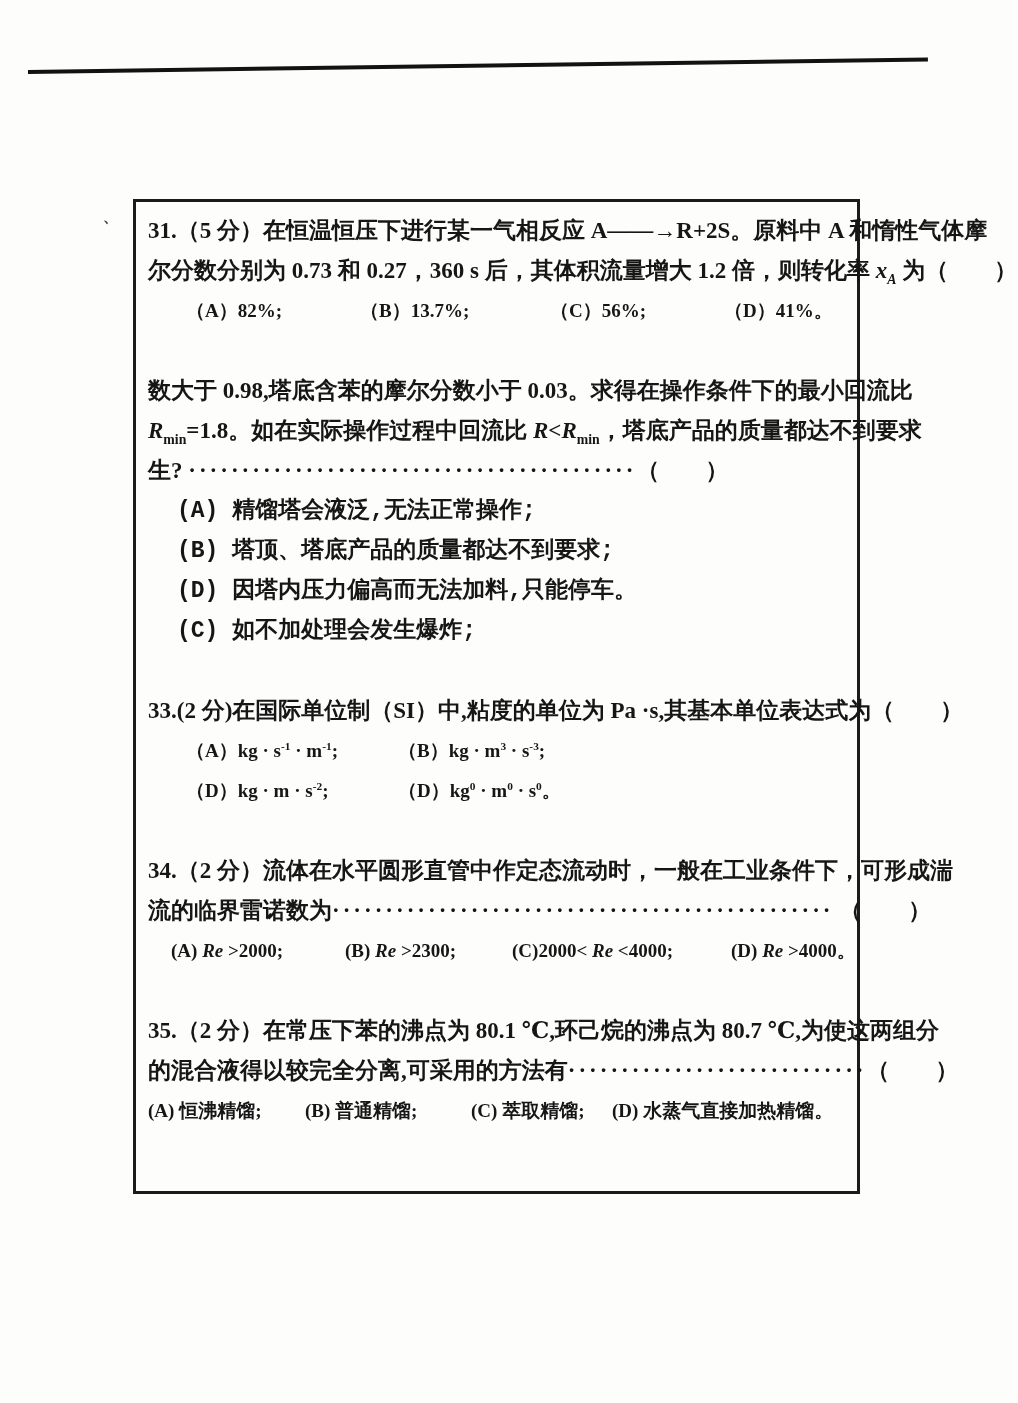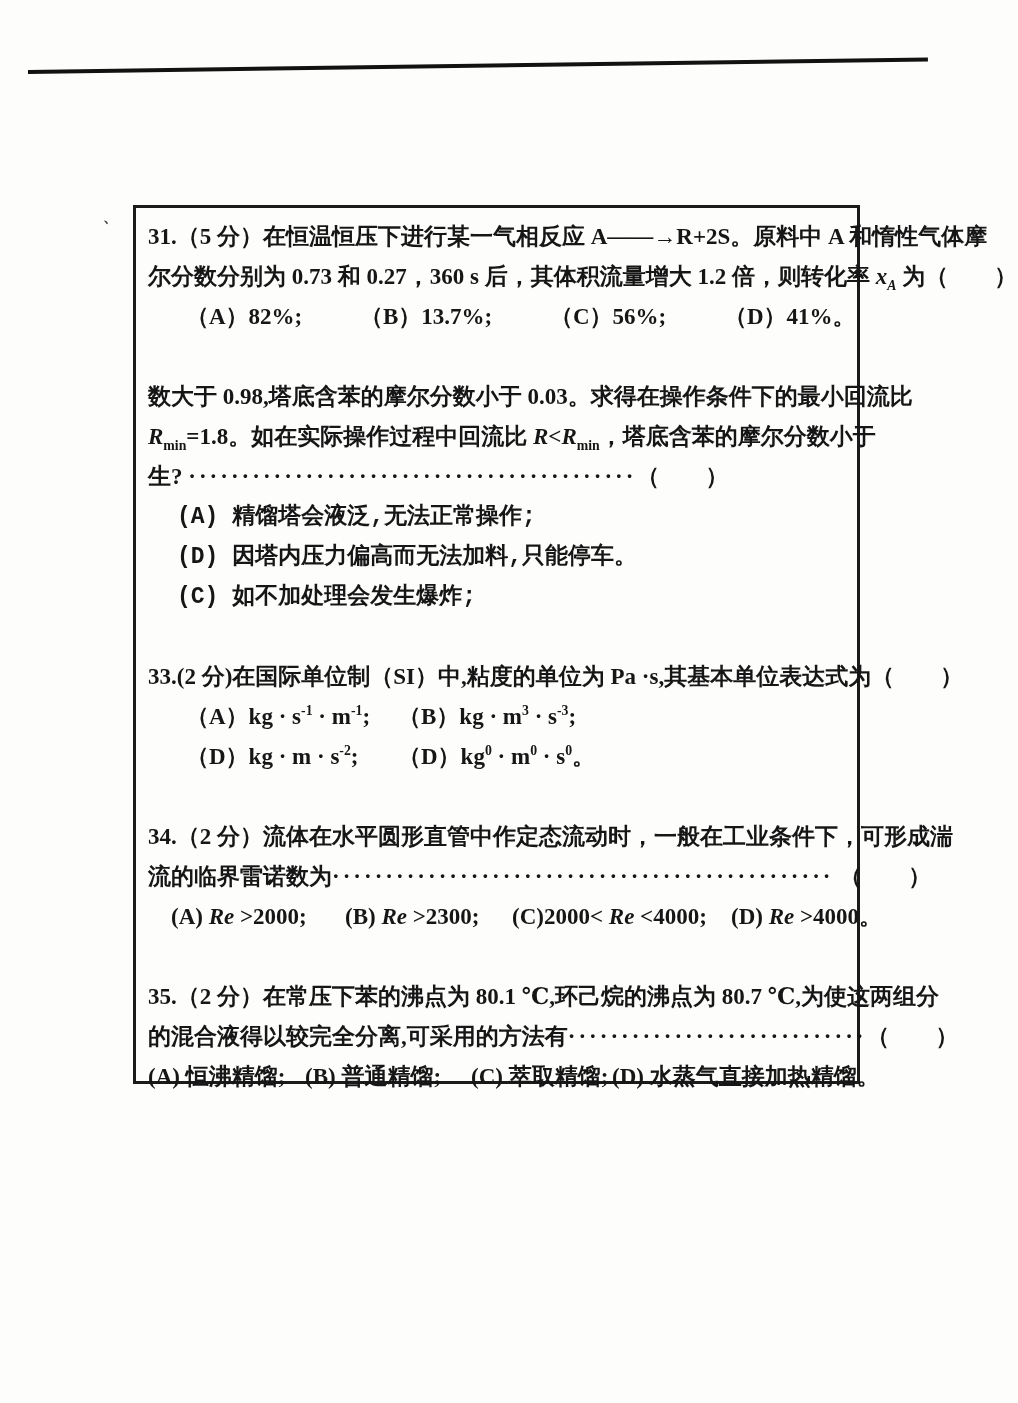--- a/index.html
+++ b/index.html
@@ -7,28 +7,28 @@
     position:relative;width:1018px;height:1403px;background:#fdfdfc;
     font-family:"Liberation Serif","DejaVu Serif",serif;color:#161616;
     font-weight:600;overflow:hidden;
   }
   .top-rule{
     position:absolute;left:28px;top:70px;width:900px;height:4px;
     background:#121212;transform:rotate(-0.8deg);transform-origin:left center;
   }
   .stray{position:absolute;left:103px;top:208px;font-size:15px;color:#3a3a3a;}
   .qbox{
-    position:absolute;left:133px;top:205px;width:727px;height:879px;
+    position:absolute;left:133px;top:199px;width:727px;height:995px;
     border:3px solid #1b1b1b;box-sizing:border-box;padding:9px 8px 4px 12px;
   }
   .qblock{margin-bottom:40px;}
   .qblock:last-child{margin-bottom:12px;}
   .line{height:40px;line-height:40px;font-size:23px;white-space:nowrap;}
   .indent{padding-left:29px;font-family:Liberation Mono, monospace;}
-  .optrow{position:relative;height:40px;font-size:23px;}
+  .optrow{position:relative;height:40px;font-size:19px;}
   .optrow>span{position:absolute;top:0;line-height:40px;white-space:nowrap;}
   .seg-i{font-style:italic;}
   .seg-sup{vertical-align:super;font-size:0.6em;line-height:0;}
   .seg-sub{vertical-align:sub;font-size:0.6em;line-height:0;}
   .seg-isub{vertical-align:sub;font-size:0.6em;line-height:0;font-style:italic;}
   .seg-dots{letter-spacing:3px;}
   .footer{position:absolute;left:628px;top:1200px;font-size:23px;height:32px;line-height:32px;}
   .footer span+span{margin-left:38px;}
 </style>
 </head>
@@ -48,23 +48,24 @@
       <div class="optrow">
         <span style="left:38px">（A）82%;</span>
         <span style="left:212px">（B）13.7%;</span>
         <span style="left:402px">（C）56%;</span>
         <span style="left:576px">（D）41%。</span>
       </div>
     </section>
 
     <section class="qblock">
       <div class="line">数大于 0.98,塔底含苯的摩尔分数小于 0.03。求得在操作条件下的最小回流比</div>
-      <div class="line"><span class="seg-i">R</span><span class="seg-sub">min</span><span>=1.8。如在实际操作过程中回流比 </span><span class="seg-i">R</span><span>&lt;</span><span class="seg-i">R</span><span class="seg-sub">min</span><span>，塔底含苯的摩尔分数小于</span></div>
+      <div class="line"><span class="seg-i">R</span><span class="seg-sub">min</span><span>=1.8。如在实际操作过程中回流比 </span><span class="seg-i">R</span><span>&lt;</span><span class="seg-i">R</span><span class="seg-sub">min</span><span>，塔底产品的质量都达不到要求</span></div>
       <div class="line"><span>生? </span><span class="seg-dots">··········································</span><span>（　　）</span></div>
       <div class="line indent">(A) 精馏塔会液泛,无法正常操作;</div>
+      <div class="line indent">(B) 塔顶、塔底产品的质量都达不到要求;</div>
       <div class="line indent">(D) 因塔内压力偏高而无法加料,只能停车。</div>
       <div class="line indent">(C) 如不加处理会发生爆炸;</div>
     </section>
 
     <section class="qblock">
       <div class="line">33.(2 分)在国际单位制（SI）中,粘度的单位为 Pa ·s,其基本单位表达式为（　　）</div>
       <div class="optrow">
         <span style="left:38px"><span>（A）kg · s</span><span class="seg-sup">-1</span><span> · m</span><span class="seg-sup">-1</span><span>;</span></span>
         <span style="left:250px"><span>（B）kg · m</span><span class="seg-sup">3</span><span> · s</span><span class="seg-sup">-3</span><span>;</span></span>
       </div>

